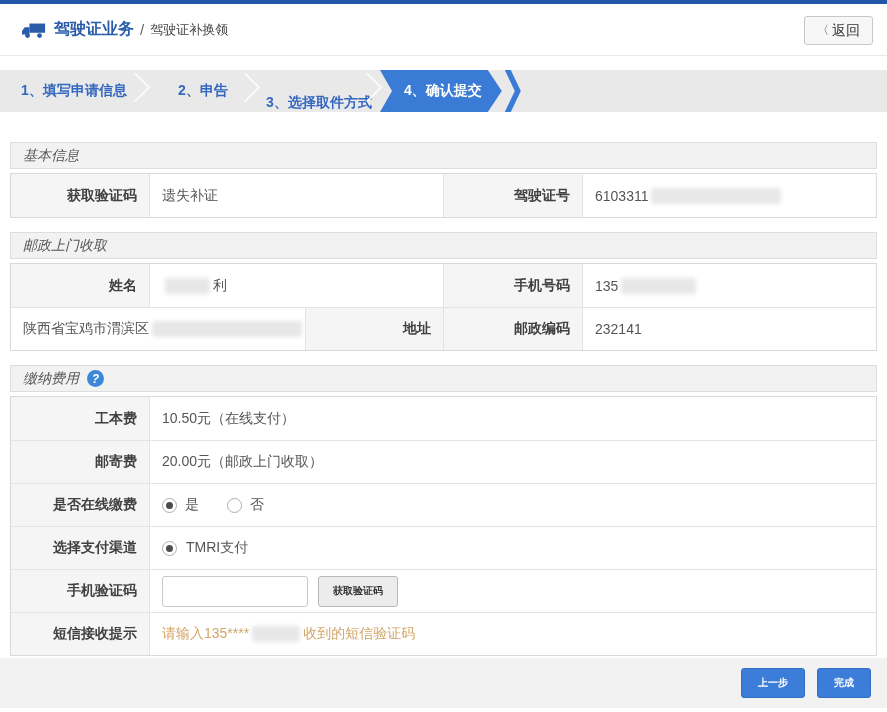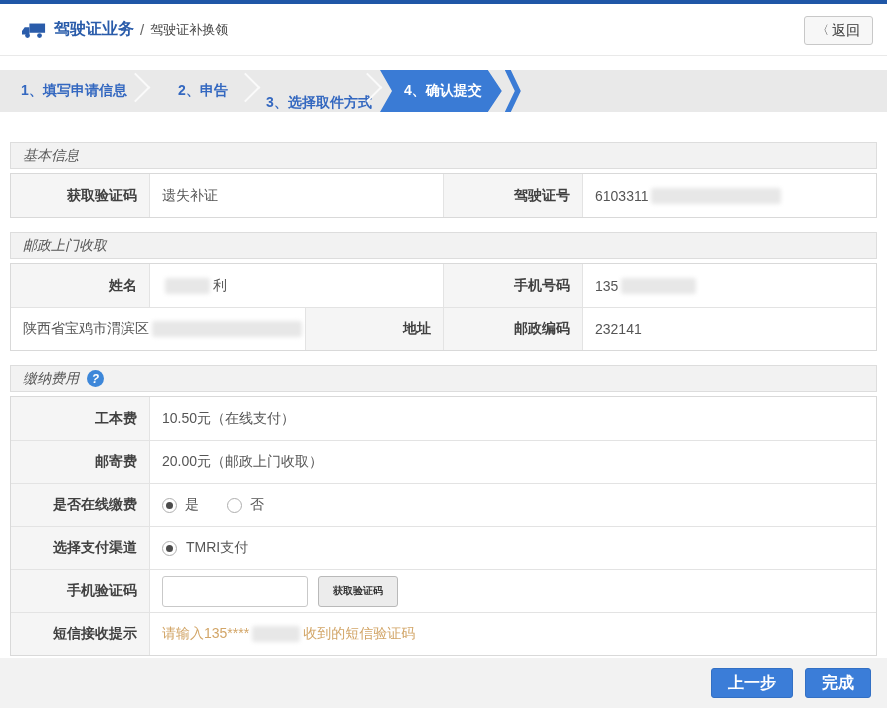--- a/index.html
+++ b/index.html
@@ -110,21 +110,21 @@
   .hint { color: #d2a567; }
   
   .footer {
     margin-top: 2px; height: 50px; background: #f2f2f2;
     display: flex; align-items: center; justify-content: flex-end;
     gap: 12px; padding: 0 16px;
   }
   .btn-primary {
     height: 30px; padding: 0 16px; background: #3b7dd8;
     border: 1px solid #3370c4; border-radius: 3px;
-    color: #fff; font-weight: bold; font-size: 16px; cursor: pointer;
+    color: #fff; font-weight: bold; font-size: 10px; cursor: pointer;
     font-family: inherit;
   }
 </style>
 </head>
 <body>
 
 <div class="top-accent"></div>
 
 <header class="page-header">
   <svg class="truck" viewBox="0 0 26 18">

